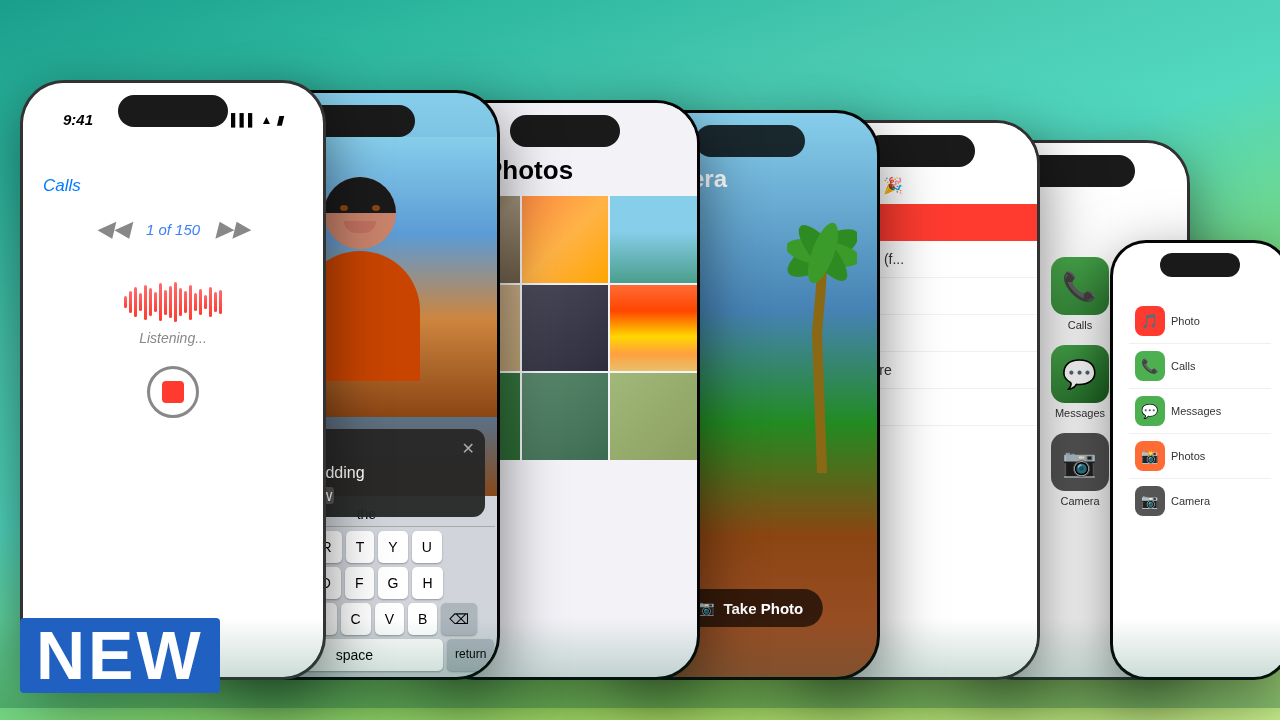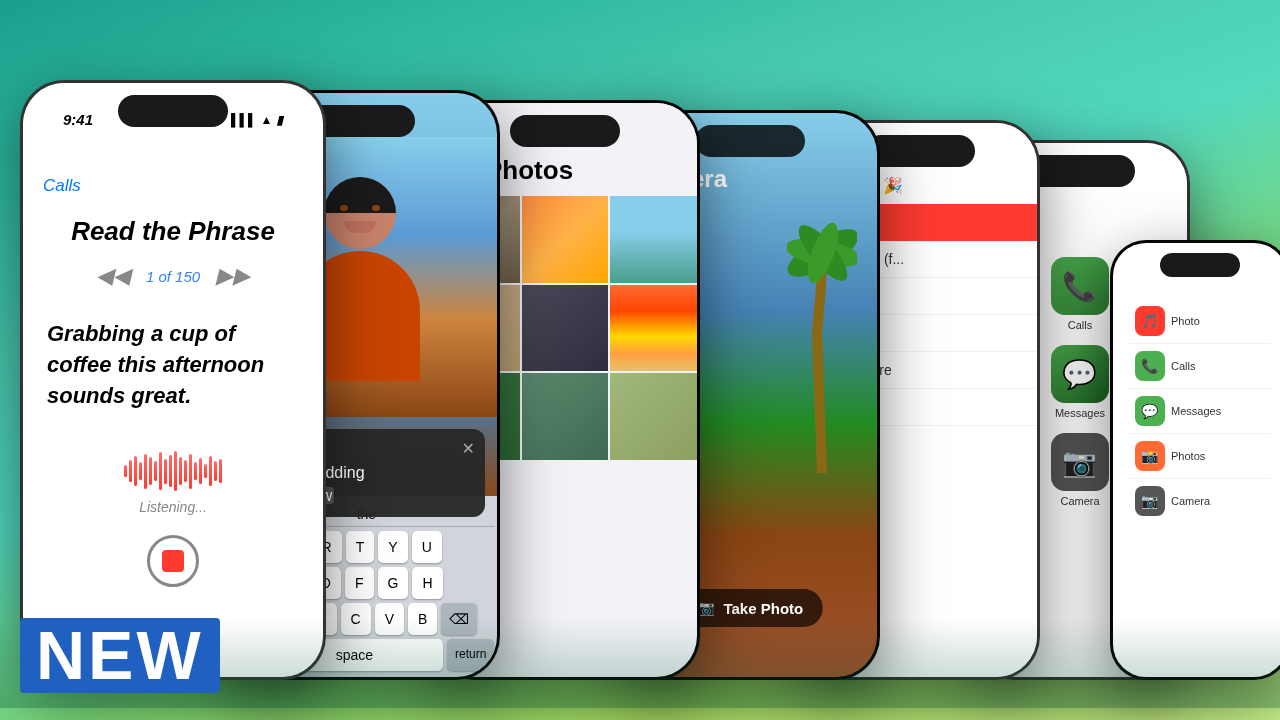--- a/index.html
+++ b/index.html
@@ -394,27 +394,25 @@
     <div class="read-phrase-screen">
       <div class="phone-status-bar">
         <span class="status-time">9:41</span>
         <div class="status-icons">
           <span>▌▌▌</span>
           <span>▲</span>
           <span>▮</span>
         </div>
       </div>
       <div class="done-btn">Calls</div>
-      <div class="read-phrase-title">Read the Phrase</div>
       <div class="phrase-nav">
         <span class="nav-arrow">◀◀</span>
         <span class="phrase-count">1 of 150</span>
         <span class="nav-arrow">▶▶</span>
       </div>
-      <div class="phrase-text">Grabbing a cup of coffee this afternoon sounds great.</div>
       <div class="waveform-area">
         <div class="waveform">
           <div class="wave-bar" style="height:12px"></div>
           <div class="wave-bar" style="height:22px"></div>
           <div class="wave-bar" style="height:30px"></div>
           <div class="wave-bar" style="height:18px"></div>
           <div class="wave-bar" style="height:35px"></div>
           <div class="wave-bar" style="height:28px"></div>
           <div class="wave-bar" style="height:20px"></div>
           <div class="wave-bar" style="height:38px"></div>

